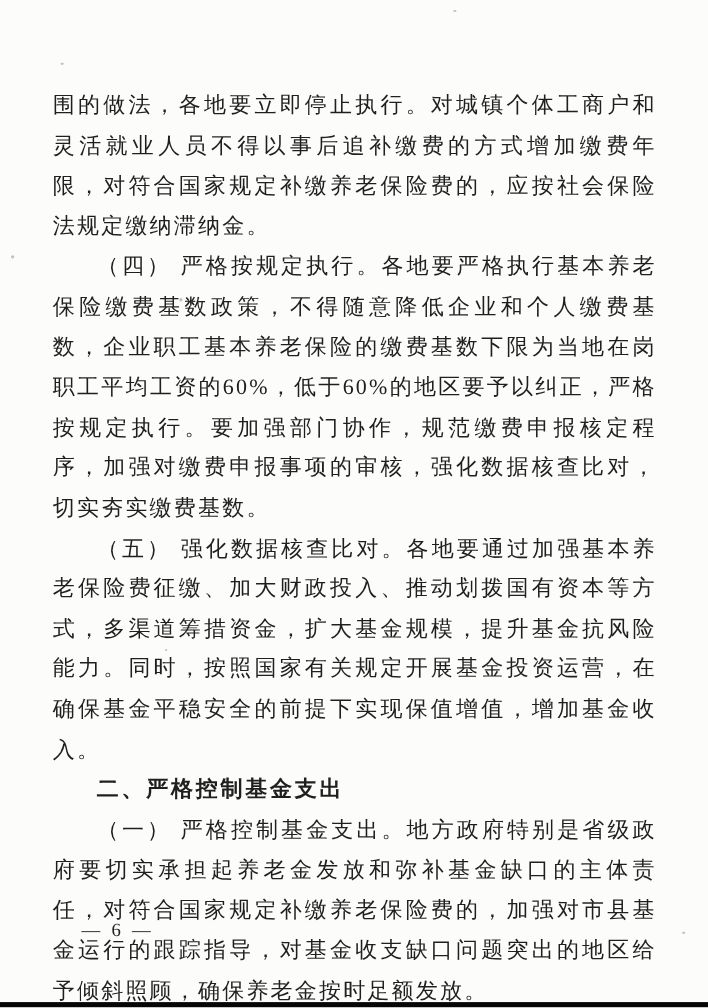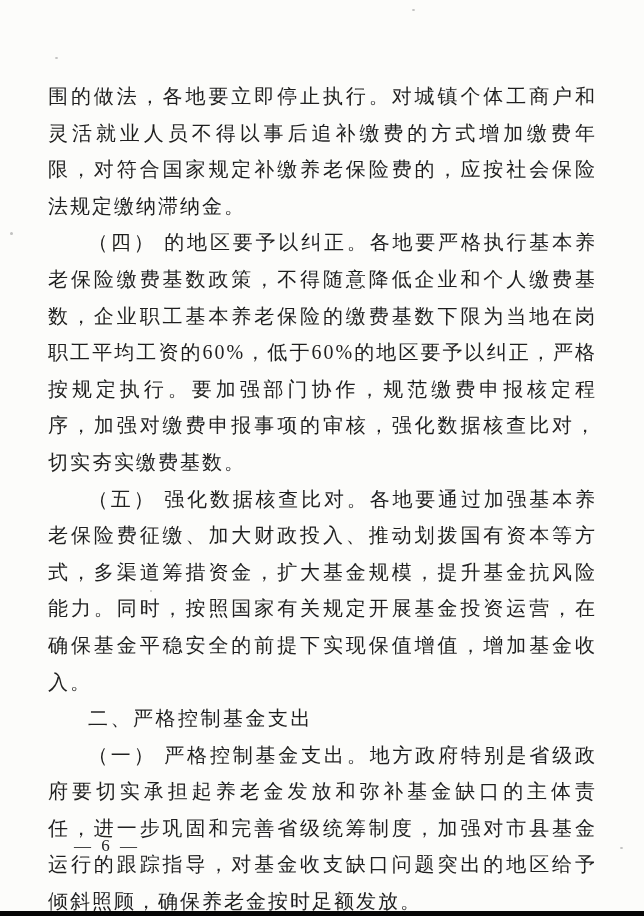--- a/index.html
+++ b/index.html
@@ -31,21 +31,21 @@
   .para {
     margin: 0;
     padding: 0;
     text-indent: 2em;
   }
   .para.no-indent {
     text-indent: 0;
   }
   .para.heading {
     font-family: "Liberation Sans", sans-serif;
-    font-weight: normal;
+    font-weight: bold;
     letter-spacing: 2.5px;
   }
   .lead {
     
   }
   .page-number {
     position: absolute;
     left: 74px;
     top: 836px;
     font-size: 17px;
@@ -75,27 +75,27 @@
 </style>
 </head>
 <body>
 
 <div class="page">
 
   <div class="content">
 
     <p class="para no-indent"><span>围的做法，各地要立即停止执行。对城镇个体工商户和灵活就业人员不得以事后追补缴费的方式增加缴费年限，对符合国家规定补缴养老保险费的，应按社会保险法规定缴纳滞纳金。</span></p>
 
-    <p class="para"><span class="lead">（四） 的地区要予以纠正。</span><span>各地要严格执行基本养老保险缴费基数政策，不得随意降低企业和个人缴费基数，企业职工基本养老保险的缴费基数下限为当地在岗职工平均工资的60%，低于60%的地区要予以纠正，严格按规定执行。要加强部门协作，规范缴费申报核定程序，加强对缴费申报事项的审核，强化数据核查比对，切实夯实缴费基数。</span></p>
+    <p class="para"><span class="lead">（四） 严格按规定执行。</span><span>各地要严格执行基本养老保险缴费基数政策，不得随意降低企业和个人缴费基数，企业职工基本养老保险的缴费基数下限为当地在岗职工平均工资的60%，低于60%的地区要予以纠正，严格按规定执行。要加强部门协作，规范缴费申报核定程序，加强对缴费申报事项的审核，强化数据核查比对，切实夯实缴费基数。</span></p>
 
     <p class="para"><span class="lead">（五） 强化数据核查比对。</span><span>各地要通过加强基本养老保险费征缴、加大财政投入、推动划拨国有资本等方式，多渠道筹措资金，扩大基金规模，提升基金抗风险能力。同时，按照国家有关规定开展基金投资运营，在确保基金平稳安全的前提下实现保值增值，增加基金收入。</span></p>
 
     <p class="para heading"><span>二、严格控制基金支出</span></p>
 
-    <p class="para"><span class="lead">（一） 严格控制基金支出。</span><span>地方政府特别是省级政府要切实承担起养老金发放和弥补基金缺口的主体责任，进一步巩固和完善省级统筹制度，加强对市县基金运行的跟踪指导，对基金收支缺口问题突出的地区给予倾斜照顾，确保养老金按时足额发放。</span></p>
+    <p class="para"><span class="lead">（一） 严格控制基金支出。</span><span>地方政府特别是省级政府要切实承担起养老金发放和弥补基金缺口的主体责任，对符合国家规定补缴养老保险费的，加强对市县基金运行的跟踪指导，对基金收支缺口问题突出的地区给予倾斜照顾，确保养老金按时足额发放。</span></p>
 
   </div>
 
   <div class="page-number">— 6 —</div>
 
   <div class="speck s1"></div>
   <div class="speck s2"></div>
   <div class="speck s3"></div>
   <div class="speck s4"></div>
   <div class="speck s5"></div>

